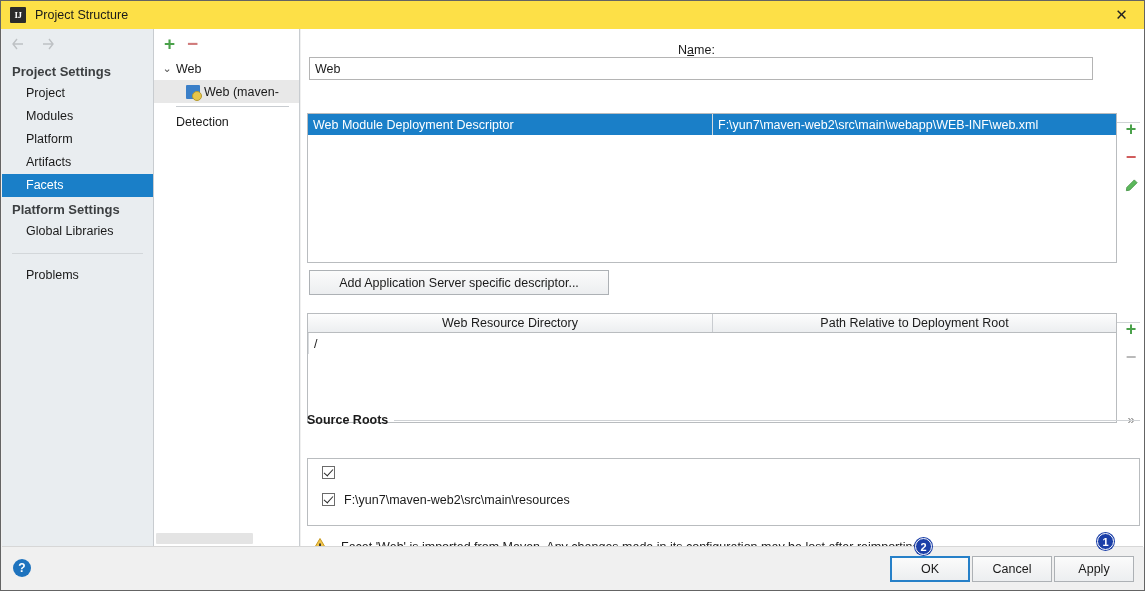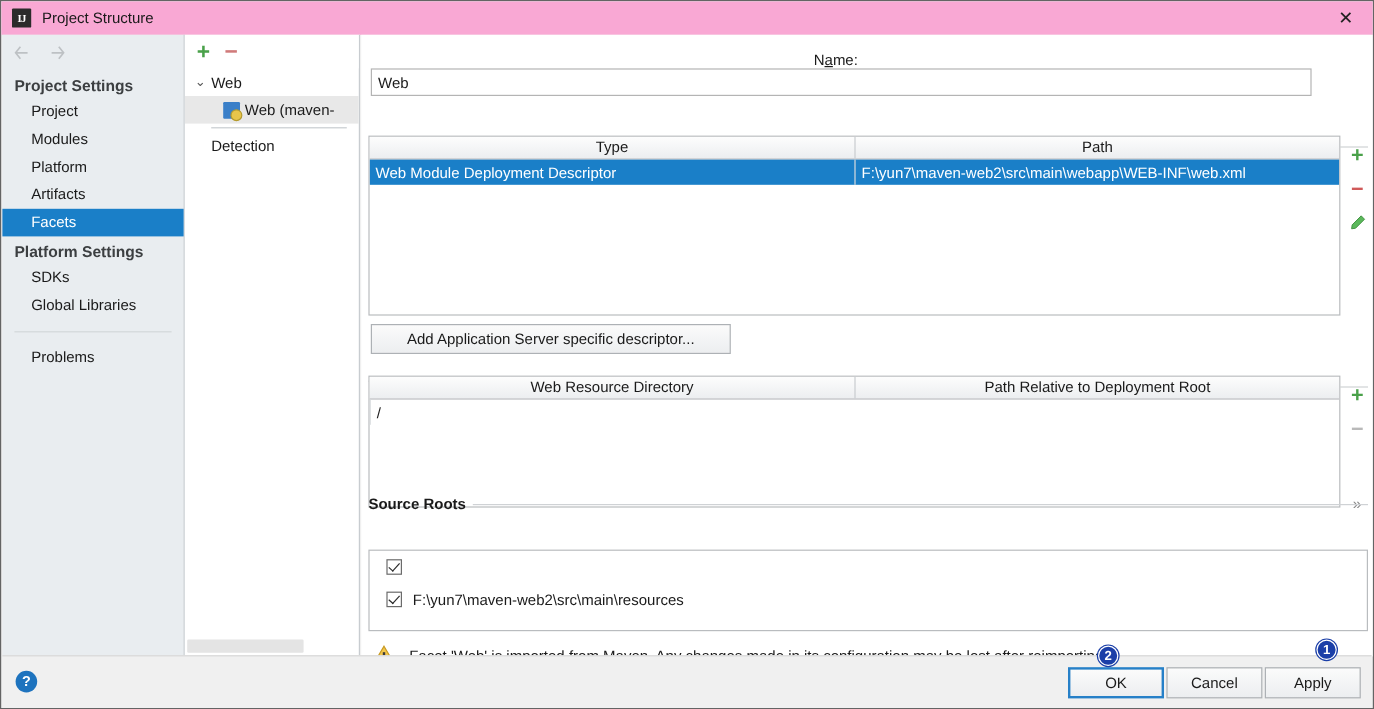--- a/index.html
+++ b/index.html
@@ -17,21 +17,21 @@
     width: 1145px; height: 591px;
     background: #f0f0f0;
     border: 1px solid #646464;
     overflow: hidden;
   }
 
   
   .titlebar {
     position: absolute; left: 0; top: 0;
     width: 1143px; height: 28px;
-    background: #f9a8d4;
+    background: #fde047;
     display: flex; align-items: center;
   }
   .title-icon {
     margin-left: 9px; width: 16px; height: 16px;
     display: flex; align-items: center; justify-content: center;
     background: #2b2b2b; color: #ffffff;
     font-size: 9px; font-weight: bold; letter-spacing: -0.5px;
     font-family: "Liberation Serif", serif;
     border-radius: 1px;
   }
@@ -281,21 +281,20 @@
     </div>
 
     <div class="side-group">Project Settings</div>
     <div class="side-item">Project</div>
     <div class="side-item">Modules</div>
     <div class="side-item">Platform</div>
     <div class="side-item">Artifacts</div>
     <div class="side-item selected">Facets</div>
 
     <div class="side-group">Platform Settings</div>
-    <div class="side-item">SDKs</div>
     <div class="side-item">Global Libraries</div>
 
     <div class="side-sep"></div>
     <div class="side-item">Problems</div>
   </div>
 
   <div class="treepanel">
     <div class="tree-toolbar">
       <span class="tb-plus">+</span>
       <span class="tb-minus">−</span>
@@ -328,24 +327,20 @@
       <span class="name-label"><span>N</span><u>a</u><span>me:</span></span>
       <input class="name-input" type="text" value="Web" style="">
     </div>
 
     <div class="group-cap" style="top:86px;">
       <span>Deployment Descriptors</span>
       <span class="rule"></span>
     </div>
 
     <div class="tbl-wrap" style="left:6px; top:84px; width:810px; height:150px;">
-      <div class="tbl-head">
-        <div class="th" style="width:404px;">Type</div>
-        <div class="th" style="width:404px;">Path</div>
-      </div>
       <div class="tbl-row selected">
         <div class="tbl-cell" style="width:404px;">Web Module Deployment Descriptor</div>
         <div class="tbl-cell sep" style="width:404px;">F:\yun7\maven-web2\src\main\webapp\WEB-INF\web.xml</div>
       </div>
     </div>
 
     <div class="act-col" style="left:818px; top:86px;">
       <div class="act-btn act-plus">+</div>
       <div class="act-btn act-minus">−</div>
       <div class="act-btn act-pencil">

